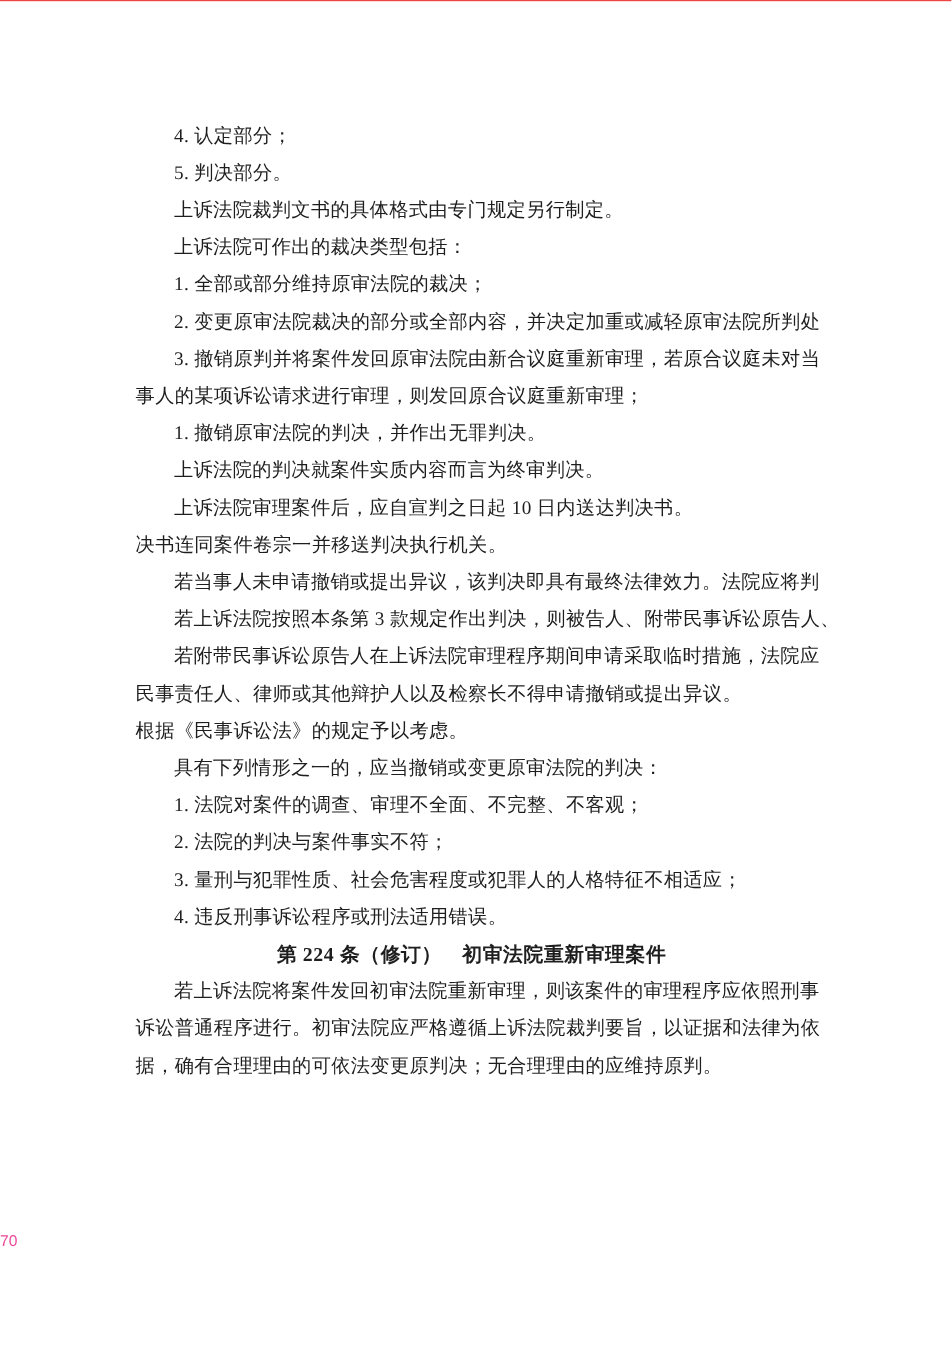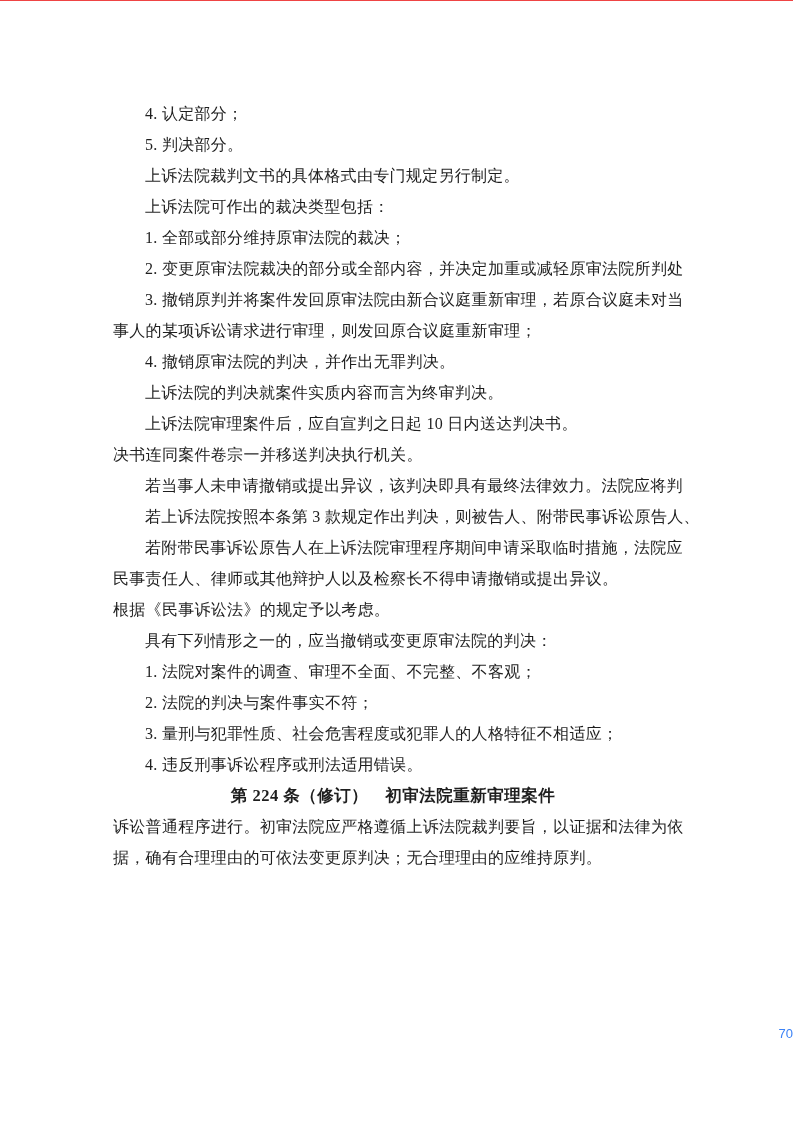--- a/index.html
+++ b/index.html
@@ -43,53 +43,54 @@
     text-align: center;
     font-size: 16.5px;
     letter-spacing: 0.5px;
     white-space: pre;
   }
   .footer {
     position: absolute;
     left: 0;
     top: 1025px;
     width: 793px;
-    text-align: right;
+    text-align: left;
     font-family: "Liberation Sans", "DejaVu Sans", sans-serif;
     font-size: 13px;
-    color: #3b82f6;
+    color: #ec4899;
   }
 </style>
 </head>
 <body style="color: rgb(30, 30, 30); background: rgb(255, 255, 255);">
 
 <div class="page">
   <div class="content" id="doc-content">
       <div class="line indent">4. 认定部分；</div>
       <div class="line indent">5. 判决部分。</div>
       <div class="line indent">上诉法院裁判文书的具体格式由专门规定另行制定。</div>
       <div class="line indent">上诉法院可作出的裁决类型包括：</div>
       <div class="line indent">1. 全部或部分维持原审法院的裁决；</div>
       <div class="line indent">2. 变更原审法院裁决的部分或全部内容，并决定加重或减轻原审法院所判处</div>
       <div class="line indent">3. 撤销原判并将案件发回原审法院由新合议庭重新审理，若原合议庭未对当</div>
       <div class="line">事人的某项诉讼请求进行审理，则发回原合议庭重新审理；</div>
-      <div class="line indent">4. 撤销原审法院的判决，并作出无罪判决。</div>
+      <div class="line indent">1. 撤销原审法院的判决，并作出无罪判决。</div>
       <div class="line indent">上诉法院的判决就案件实质内容而言为终审判决。</div>
       <div class="line indent">上诉法院审理案件后，应自宣判之日起 10 日内送达判决书。</div>
       <div class="line">决书连同案件卷宗一并移送判决执行机关。</div>
       <div class="line indent">若当事人未申请撤销或提出异议，该判决即具有最终法律效力。法院应将判</div>
       <div class="line indent">若上诉法院按照本条第 3 款规定作出判决，则被告人、附带民事诉讼原告人、</div>
       <div class="line indent">若附带民事诉讼原告人在上诉法院审理程序期间申请采取临时措施，法院应</div>
       <div class="line">民事责任人、律师或其他辩护人以及检察长不得申请撤销或提出异议。</div>
       <div class="line">根据《民事诉讼法》的规定予以考虑。</div>
       <div class="line indent">具有下列情形之一的，应当撤销或变更原审法院的判决：</div>
       <div class="line indent">1. 法院对案件的调查、审理不全面、不完整、不客观；</div>
       <div class="line indent">2. 法院的判决与案件事实不符；</div>
       <div class="line indent">3. 量刑与犯罪性质、社会危害程度或犯罪人的人格特征不相适应；</div>
       <div class="line indent">4. 违反刑事诉讼程序或刑法适用错误。</div>
       <div class="line heading">第 224 条（修订）　初审法院重新审理案件</div>
+      <div class="line indent">若上诉法院将案件发回初审法院重新审理，则该案件的审理程序应依照刑事</div>
       <div class="line">诉讼普通程序进行。初审法院应严格遵循上诉法院裁判要旨，以证据和法律为依</div>
       <div class="line">据，确有合理理由的可依法变更原判决；无合理理由的应维持原判。</div>
     </div>
   <div class="footer">
     <span>70</span>
   </div>
 </div>
 
 </body></html>

